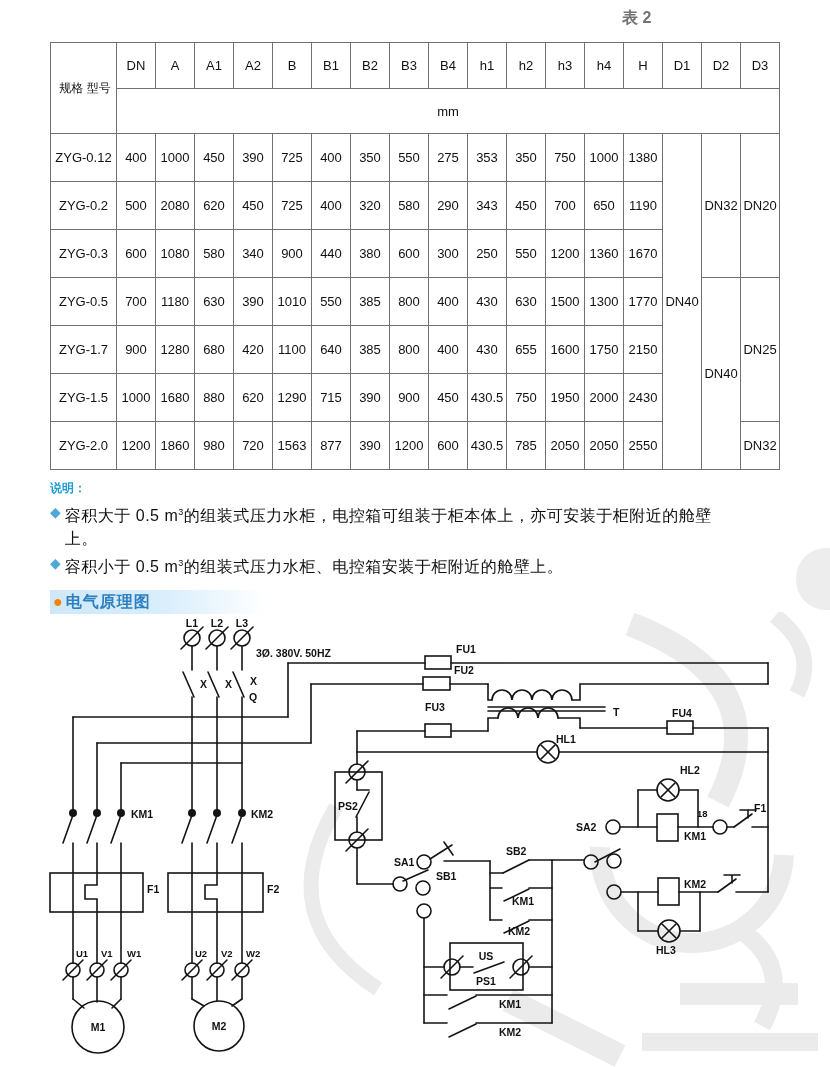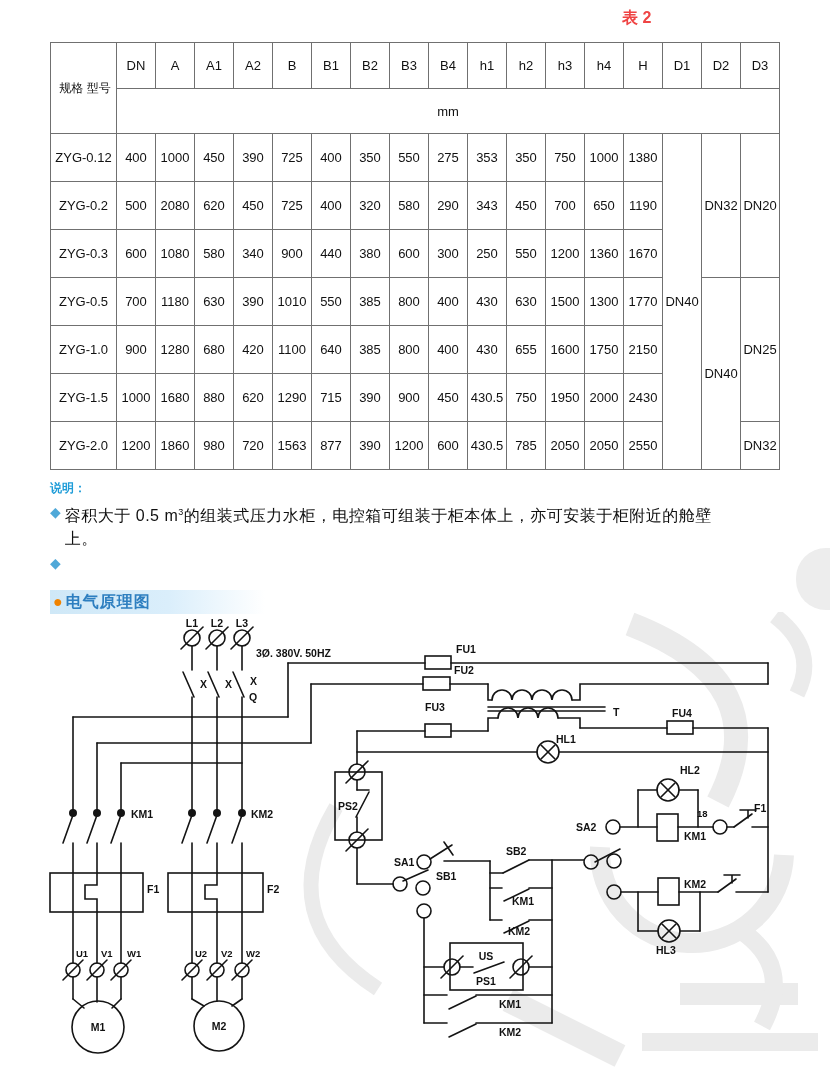--- a/index.html
+++ b/index.html
@@ -1,18 +1,18 @@
 <!DOCTYPE html>
 <html><head>
 <meta charset="utf-8">
 <style>
   html,body{margin:0;padding:0}
   body{width:830px;height:1067px;position:relative;background:#fff;overflow:hidden;
        font-family:"Liberation Sans","DejaVu Sans",sans-serif;color:#141414}
-  .caption{position:absolute;left:622px;top:8px;font-size:16px;font-weight:bold;color:#ef4444}
+  .caption{position:absolute;left:622px;top:8px;font-size:16px;font-weight:bold;color:#737373}
   table.spec{position:absolute;left:50px;top:42px;width:730px;border-collapse:collapse;
              table-layout:fixed;font-size:13px;color:#111;background:#fff}
   table.spec td{border:1px solid #707070;text-align:center;padding:0;overflow:hidden}
   table.spec tr{height:48px}
   table.spec tr:nth-child(1){height:46px}
   table.spec tr:nth-child(2){height:45px}
   td.corner{text-align:right;padding-left:3px !important;font-size:12px;white-space:nowrap}
   .notes{position:absolute;left:50px;top:480px;width:748px}
   .notes-title{font-size:12px;font-weight:bold;color:#1e9cd8;margin-bottom:4px}
   .bullet{display:flex;align-items:flex-start;font-size:16px;line-height:23px;margin-top:2px;color:#101010}
@@ -131,21 +131,21 @@
         <td>400</td>
         <td>430</td>
         <td>630</td>
         <td>1500</td>
         <td>1300</td>
         <td>1770</td>
         <td rowspan="4">DN40</td>
         <td rowspan="3">DN25</td>
       </tr>
       <tr>
-        <td>ZYG-1.0</td>
+        <td>ZYG-1.7</td>
         <td>900</td>
         <td>1280</td>
         <td>680</td>
         <td>420</td>
         <td>1100</td>
         <td>640</td>
         <td>385</td>
         <td>800</td>
         <td>400</td>
         <td>430</td>
@@ -193,20 +193,21 @@
 </table>
 
 <div class="notes">
   <div class="notes-title">说明：</div>
   <div class="bullet">
     <span class="diamond">◆</span>
     <span class="btext"><span>容积大于 0.5 m</span><sup>3</sup><span>的组装式压力水柜，电控箱可组装于柜本体上，亦可安装于柜附近的舱壁上。</span></span>
   </div>
   <div class="bullet">
     <span class="diamond">◆</span>
+    <span class="btext"><span>容积小于 0.5 m</span><sup>3</sup><span>的组装式压力水柜、电控箱安装于柜附近的舱壁上。</span></span>
   </div>
 </div>
 
 <div class="section">
   <span class="dot">●</span>
   <span class="txt">电气原理图</span>
 </div>
 
 <div class="blob"></div>
 

